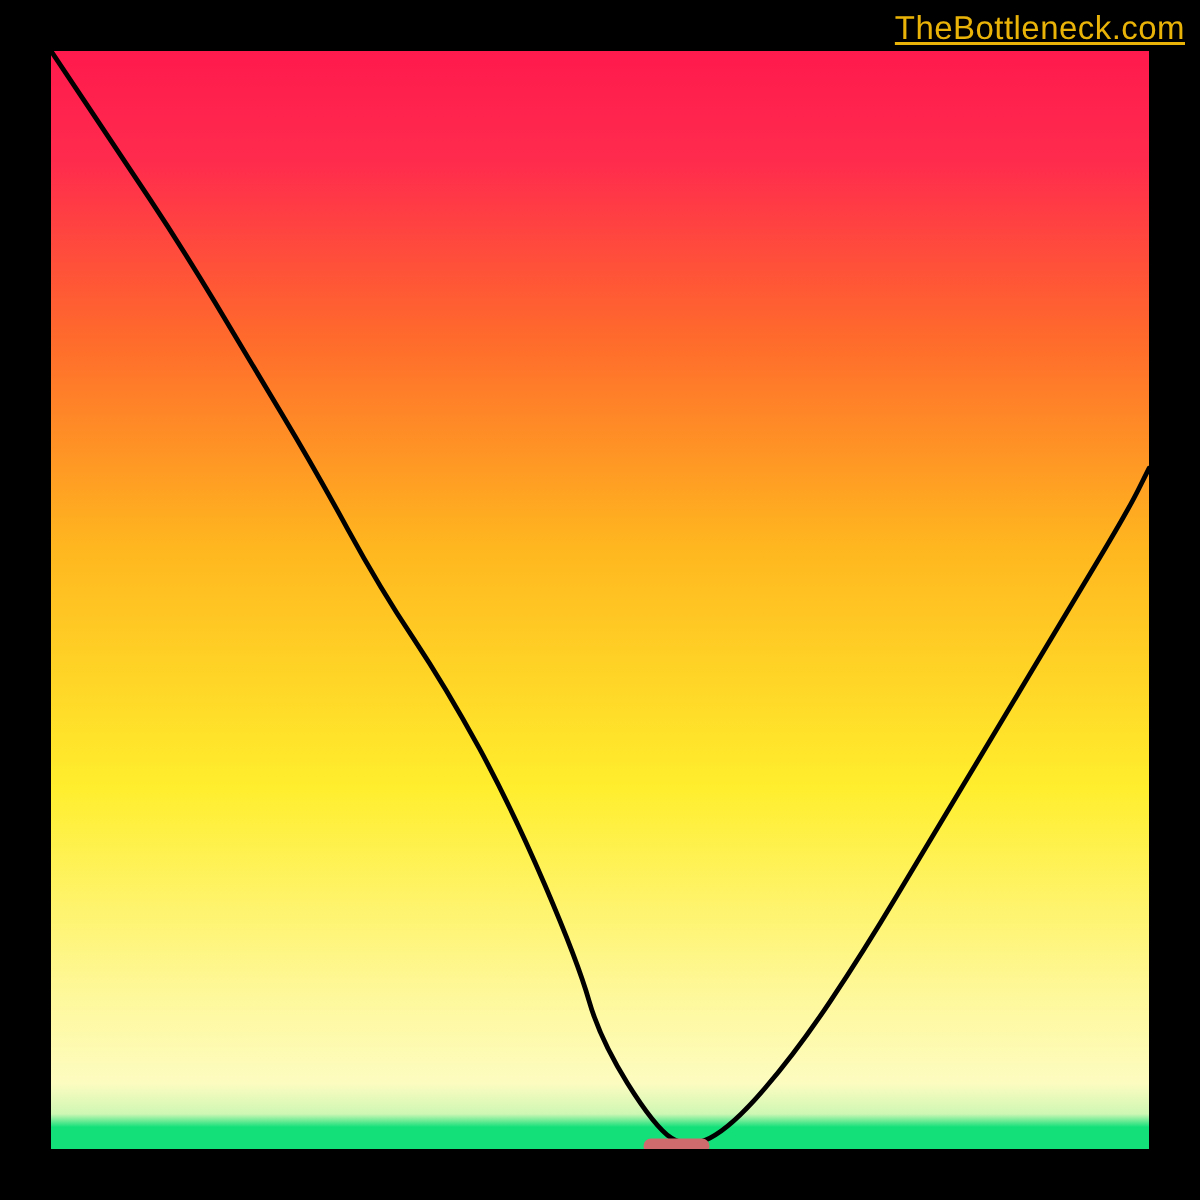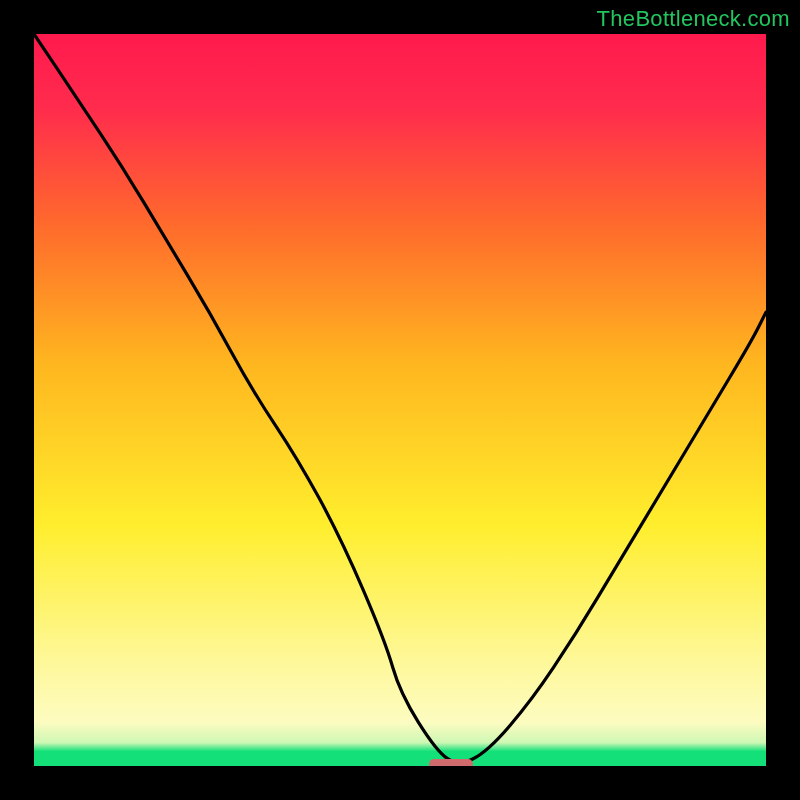--- a/index.html
+++ b/index.html
@@ -14,25 +14,26 @@
   .frame {
     position: relative;
     width: 800px;
     height: 800px;
     background: #000;
   }
   .watermark {
     position: absolute;
     top: 6px;
     right: 10px;
-    color: #22c55e;
+    color: #eab308;
     font-size: 22px;
     font-weight: 500;
     letter-spacing: 0.3px;
     z-index: 30;
+    text-decoration: underline;
   }
   .plot-area {
     position: absolute;
     
     left: 34px;
     top: 34px;
     width: 732px;
     height: 732px;
     overflow: hidden;
   }

